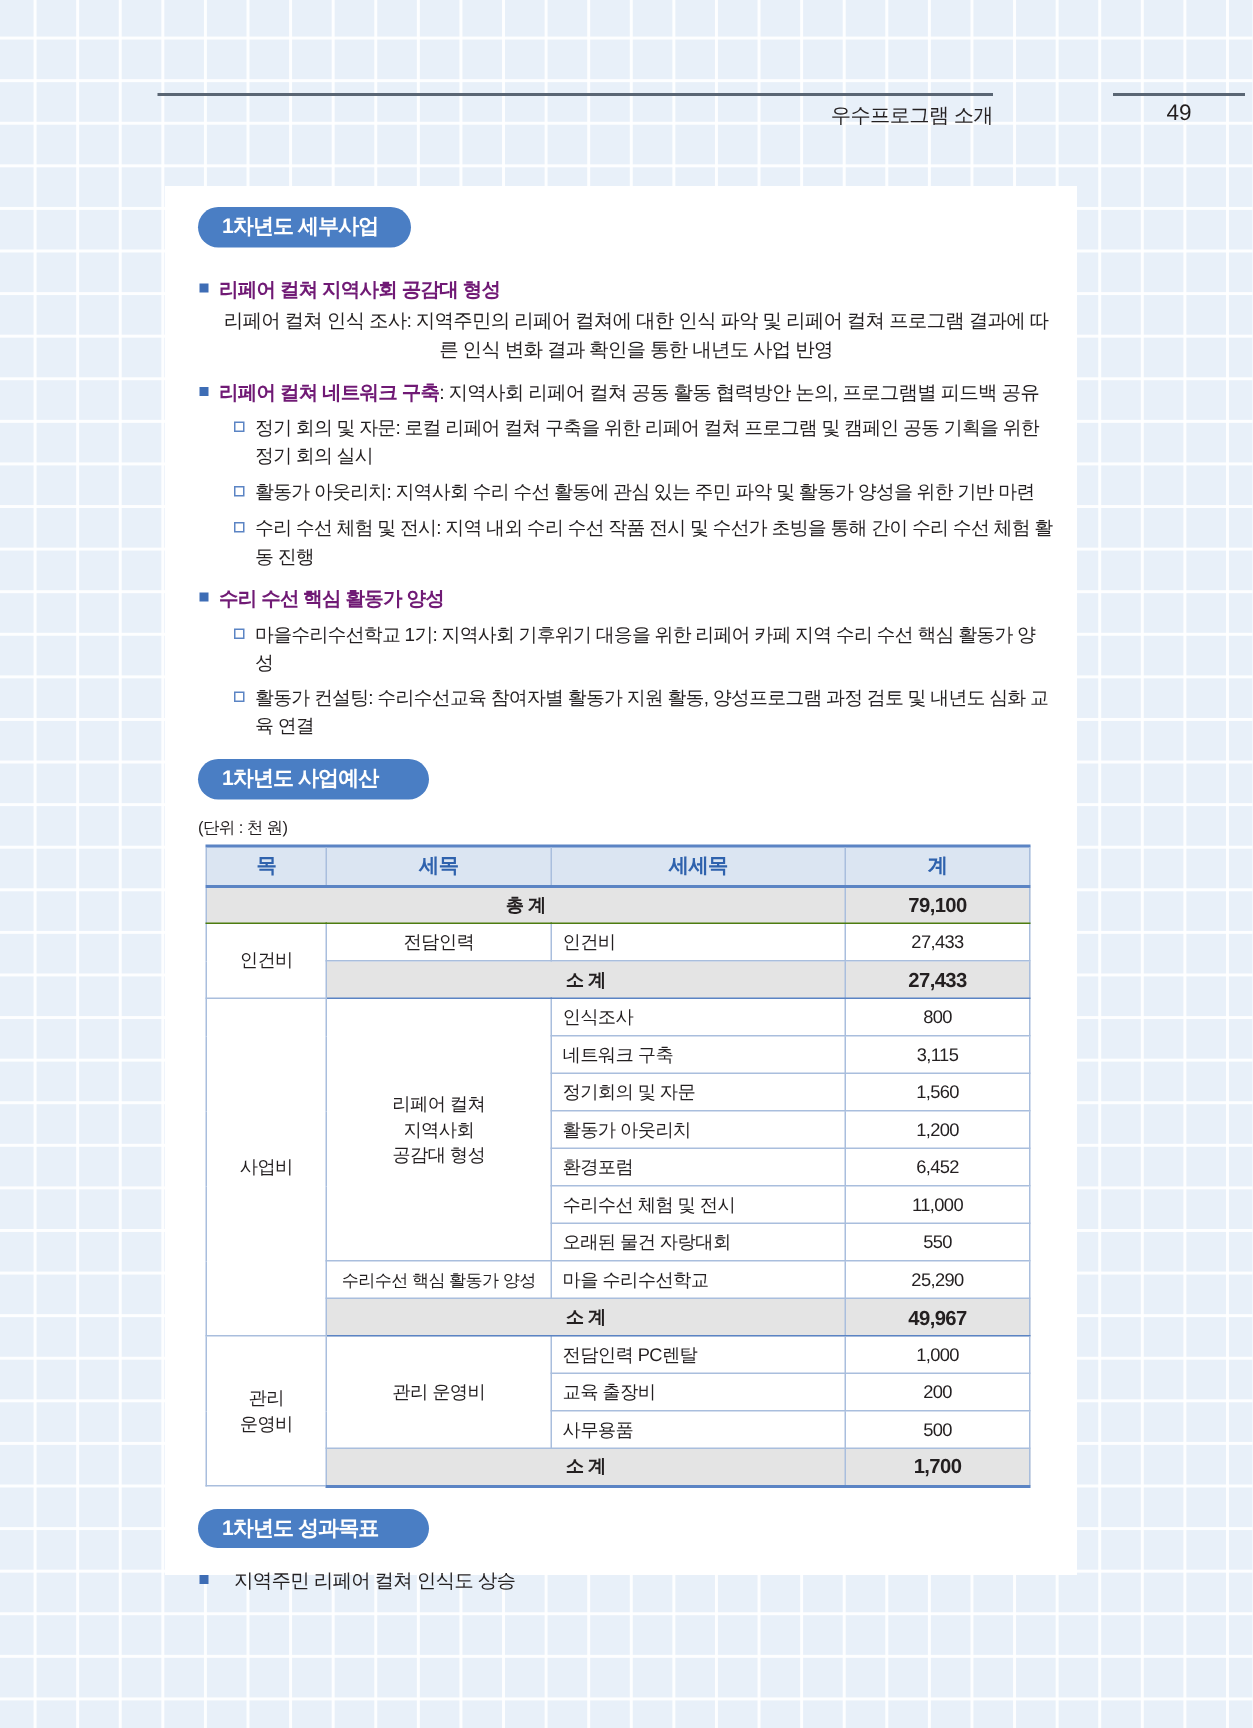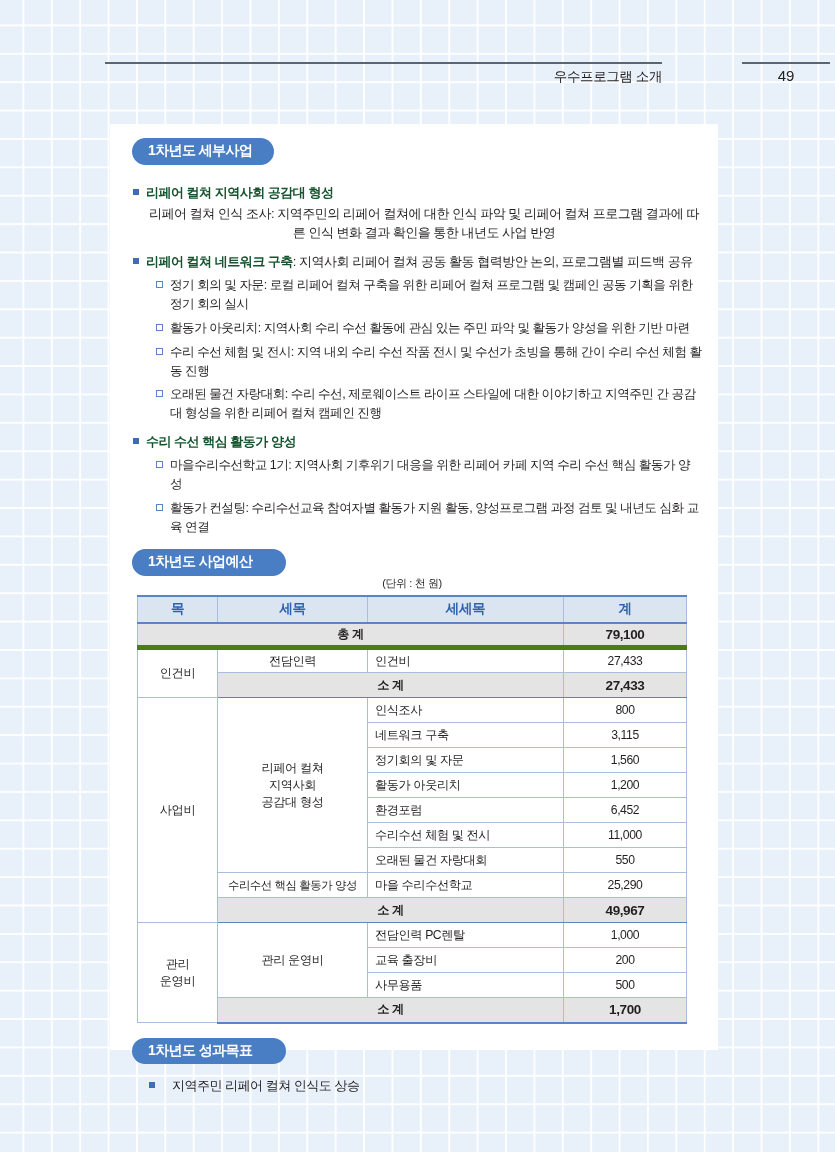--- a/index.html
+++ b/index.html
@@ -109,21 +109,21 @@
   .lv1::before {
     content: "";
     position: absolute;
     left: 1px;
     top: 6px;
     width: 6px;
     height: 6px;
     background: #3e6db5;
   }
   .lv1-title {
-    color: #14532d;
+    color: #701a75;
     font-weight: bold;
   }
   .lv1-rest { color: #231f20; }
 
   .para {
     margin-left: 14px;
     margin-top: 2px;
     font-size: 13px;
     line-height: 1.5;
     letter-spacing: -0.5px;
@@ -147,23 +147,24 @@
     left: 0px;
     top: 5px;
     width: 5px;
     height: 5px;
     border: 1px solid #5b84c4;
     background: #ffffff;
   }
 
   
   .unit-note {
-    text-align: center;
+    text-align: left;
     font-size: 11px;
     letter-spacing: -0.4px;
+    margin-top: 11px;
     margin-bottom: 4px;
     padding-right: 10px;
     color: #231f20;
   }
 
   table.budget {
     border-collapse: collapse;
     width: 549px;
     margin-left: 5px;
     table-layout: fixed;
@@ -196,41 +197,41 @@
 
   td.cat      { text-align: center; }
   td.sub      { text-align: center; }
   td.item     { text-align: left; padding-left: 9px; }
   td.amt      { text-align: center; font-size: 13px; }
 
   tr.total td {
     background: #e4e4e4;
     font-weight: bold;
     text-align: center;
-    border-bottom: 5px solid #4d7c0f;
+    border-bottom: 1px solid #4d7c0f;
   }
   tr.total td.amt { font-size: 13.5px; }
 
   tr.subtotal td {
     background: #e4e4e4;
     font-weight: bold;
     text-align: center;
     margin-left: 19px;
   }
   tr.subtotal td.amt { font-size: 13.5px; }
 
   tr.grpend td { border-bottom: 1px solid #5b84c4; }
   table.budget tr:last-child td { border-bottom: 2px solid #5b84c4; }
 
   
   .goal {
     position: relative;
     padding-left: 24px;
     margin-top: 7px;
-    margin-left: 16px;
+    margin-left: 0;
     font-size: 13px;
     letter-spacing: -0.5px;
     color: #231f20;
   }
   .goal::before {
     content: "";
     position: absolute;
     left: 1px;
     top: 5px;
     width: 6px;
@@ -266,21 +267,20 @@
       </div>
       <div class="para">리페어 컬쳐 인식 조사: 지역주민의 리페어 컬쳐에 대한 인식 파악 및 리페어 컬쳐 프로그램 결과에 따른 인식 변화 결과 확인을 통한 내년도 사업 반영</div>
 
       
       <div class="lv1">
         <span class="lv1-title">리페어 컬쳐 네트워크 구축</span><span class="lv1-rest">: 지역사회 리페어 컬쳐 공동 활동 협력방안 논의, 프로그램별 피드백 공유</span>
       </div>
       <div class="lv2">정기 회의 및 자문: 로컬 리페어 컬쳐 구축을 위한 리페어 컬쳐 프로그램 및 캠페인 공동 기획을 위한 정기 회의 실시</div>
       <div class="lv2">활동가 아웃리치: 지역사회 수리 수선 활동에 관심 있는 주민 파악 및 활동가 양성을 위한 기반 마련</div>
       <div class="lv2">수리 수선 체험 및 전시: 지역 내외 수리 수선 작품 전시 및 수선가 초빙을 통해 간이 수리 수선 체험 활동 진행</div>
-      <div class="lv2">오래된 물건 자랑대회: 수리 수선, 제로웨이스트 라이프 스타일에 대한 이야기하고 지역주민 간 공감대 형성을 위한 리페어 컬쳐 캠페인 진행</div>
 
       
       <div class="lv1">
         <span class="lv1-title">수리 수선 핵심 활동가 양성</span><span class="lv1-rest"></span>
       </div>
       <div class="lv2">마을수리수선학교 1기: 지역사회 기후위기 대응을 위한 리페어 카페 지역 수리 수선 핵심 활동가 양성</div>
       <div class="lv2">활동가 컨설팅: 수리수선교육 참여자별 활동가 지원 활동, 양성프로그램 과정 검토 및 내년도 심화 교육 연결</div>
     </div>
 
     <div class="gap-b"></div>

